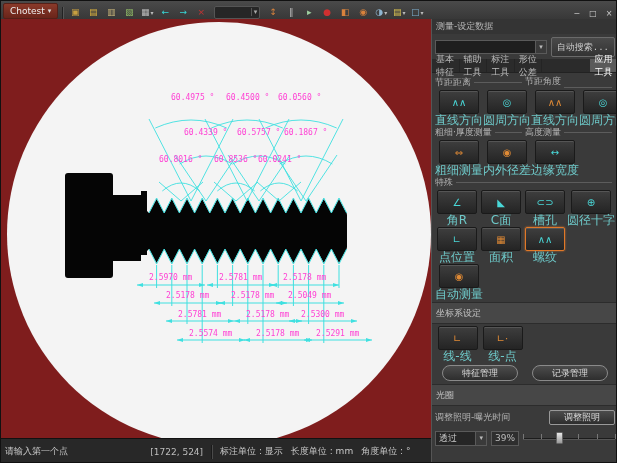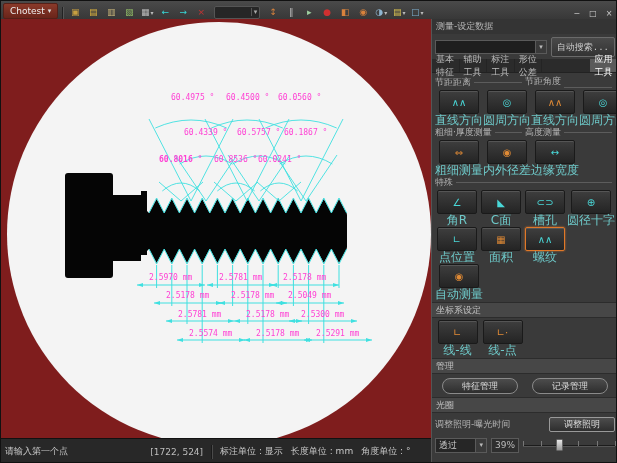--- a/index.html
+++ b/index.html
@@ -39,21 +39,21 @@
   .sections{flex:1;padding:2px 3px 7px 3px;overflow:hidden;}
   .sec-titles{display:grid;grid-template-columns:repeat(4,1fr);margin-top:2px;}
   .sec-title{display:flex;align-items:center;gap:3px;color:#b5b5b5;height:11px;}
   .sec-title::after{content:"";flex:1;border-top:1px solid #5c5c5c;margin-right:3px;}
   .btn-grid{display:grid;grid-template-columns:repeat(4,1fr);row-gap:2px;margin-top:2px;}
   .tool-cell{display:flex;flex-direction:column;align-items:center;}
   .tool-btn{width:40px;height:24px;background:linear-gradient(#3e3e3e,#242424);border:1px solid #1a1a1a;border-radius:2px;display:flex;align-items:center;justify-content:center;font-size:10px;color:#49d8d8;box-shadow:inset 0 1px 0 #555;}
   .tool-btn.accent{color:#e08a35;}
   .tool-btn.sel{border:1px solid #e07828;box-shadow:0 0 2px #e07828,inset 0 1px 0 #555;}
   .tool-label{color:#6ecaca;font-size:12px;line-height:10px;margin-top:1px;white-space:nowrap;}
-  .band{height:16px;background:#474747;border-top:1px solid #2c2c2c;border-bottom:1px solid #2c2c2c;color:#c2c2c2;display:flex;align-items:center;padding:0 4px;margin:3px -3px 0 -3px;}
+  .band{height:22px;background:#474747;border-top:1px solid #2c2c2c;border-bottom:1px solid #2c2c2c;color:#c2c2c2;display:flex;align-items:center;padding:0 4px;margin:3px -3px 0 -3px;}
   .manage-row{display:flex;justify-content:space-around;margin-top:4px;}
   .pill-btn{width:76px;height:16px;border:1px solid #8a8a8a;border-radius:8px;background:linear-gradient(#4c4c4c,#2e2e2e);color:#ddd;display:flex;align-items:center;justify-content:center;}
   .light-row{display:flex;align-items:center;justify-content:space-between;margin-top:4px;color:#b5b5b5;}
   .adjust-btn{width:66px;height:15px;border:1px solid #999;background:linear-gradient(#4c4c4c,#2e2e2e);color:#ddd;display:flex;align-items:center;justify-content:center;border-radius:2px;}
   .ctrl-row{display:flex;align-items:center;gap:4px;margin-top:5px;}
   .mode-combo{width:52px;height:15px;background:#262626;border:1px solid #5a5a5a;display:flex;align-items:center;justify-content:space-between;color:#ccc;padding-left:3px;}
   .mode-combo .caret{font-size:7px;color:#bbb;background:#3a3a3a;border-left:1px solid #5a5a5a;padding:0 3px;height:100%;display:flex;align-items:center;}
   .value-box{width:28px;height:15px;border:1px solid #5a5a5a;background:#2e2e2e;color:#bbb;display:flex;align-items:center;justify-content:center;}
   .slider{position:relative;flex:1;height:16px;}
   .slider .track{position:absolute;left:0;right:0;top:8px;height:2px;background:#1c1c1c;border-bottom:1px solid #555;}
@@ -166,21 +166,21 @@
             <line x1="303" y1="321" x2="371" y2="321" stroke="#3fe0e0" stroke-width="1"></line>
             <path d="M303,321 l6,-2 l0,4 Z M371,321 l-6,-2 l0,4 Z" fill="#3fe0e0"></path>
           </svg>
         <div id="meas-labels">
             <span class="meas-label" style="left: 170px; top: 74px; color: rgb(255, 63, 212);">60.4975 °</span>
             <span class="meas-label" style="left: 225px; top: 74px; color: rgb(255, 63, 212);">60.4500 °</span>
             <span class="meas-label" style="left: 277px; top: 74px; color: rgb(255, 63, 212);">60.0560 °</span>
             <span class="meas-label" style="left: 183px; top: 109px; color: rgb(255, 63, 212);">60.4339 °</span>
             <span class="meas-label" style="left: 236px; top: 109px; color: rgb(255, 63, 212);">60.5757 °</span>
             <span class="meas-label" style="left: 283px; top: 109px; color: rgb(255, 63, 212);">60.1867 °</span>
-            <span class="meas-label" style="left: 158px; top: 136px; color: rgb(255, 63, 212); font-weight: bold;">60.8016 °</span>
+            <span class="meas-label" style="left: 158px; top: 136px; color: rgb(255, 63, 212);">60.8016 °</span>
             <span class="meas-label" style="left: 213px; top: 136px; color: rgb(255, 63, 212);">60.8536 °</span>
             <span class="meas-label" style="left: 257px; top: 136px; color: rgb(255, 63, 212);">60.0241 °</span>
             <span class="meas-label" style="left: 148px; top: 254px; color: rgb(255, 63, 212);">2.5970 mm</span>
             <span class="meas-label" style="left: 218px; top: 254px; color: rgb(255, 63, 212);">2.5781 mm</span>
             <span class="meas-label" style="left: 282px; top: 254px; color: rgb(255, 63, 212);">2.5178 mm</span>
             <span class="meas-label" style="left: 165px; top: 272px; color: rgb(255, 63, 212);">2.5178 mm</span>
             <span class="meas-label" style="left: 230px; top: 272px; color: rgb(255, 63, 212);">2.5178 mm</span>
             <span class="meas-label" style="left: 287px; top: 272px; color: rgb(255, 63, 212);">2.5049 mm</span>
             <span class="meas-label" style="left: 177px; top: 291px; color: rgb(255, 63, 212);">2.5781 mm</span>
             <span class="meas-label" style="left: 245px; top: 291px; color: rgb(255, 63, 212);">2.5178 mm</span>
@@ -313,21 +313,20 @@
           <div class="btn-grid">
             <div class="tool-cell">
               <div class="tool-btn accent">∟</div>
               <div class="tool-label">线-线</div>
             </div>
             <div class="tool-cell">
               <div class="tool-btn accent">∟·</div>
               <div class="tool-label">线-点</div>
             </div>
           </div>
-          <div class="band">管理</div>
           <div class="manage-row">
             <div class="pill-btn">特征管理</div>
             <div class="pill-btn">记录管理</div>
           </div>
           <div class="band">光圈</div>
           <div class="light-row">
             <span>调整照明-曝光时间</span>
             <div class="adjust-btn">调整照明</div>
           </div>
           <div class="ctrl-row">

